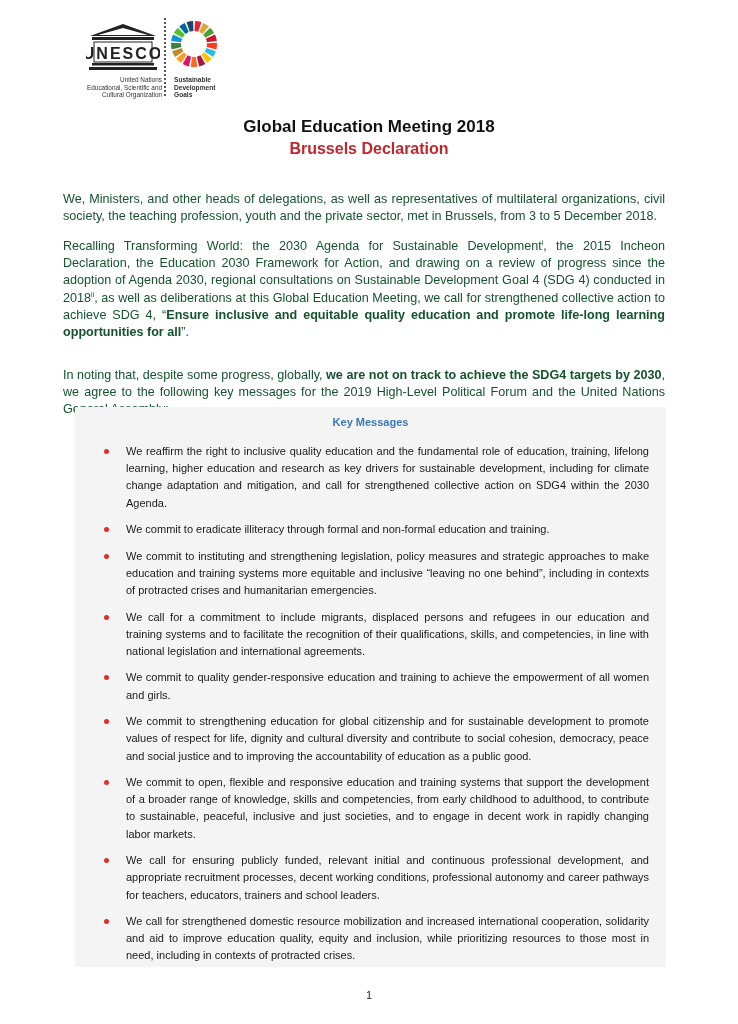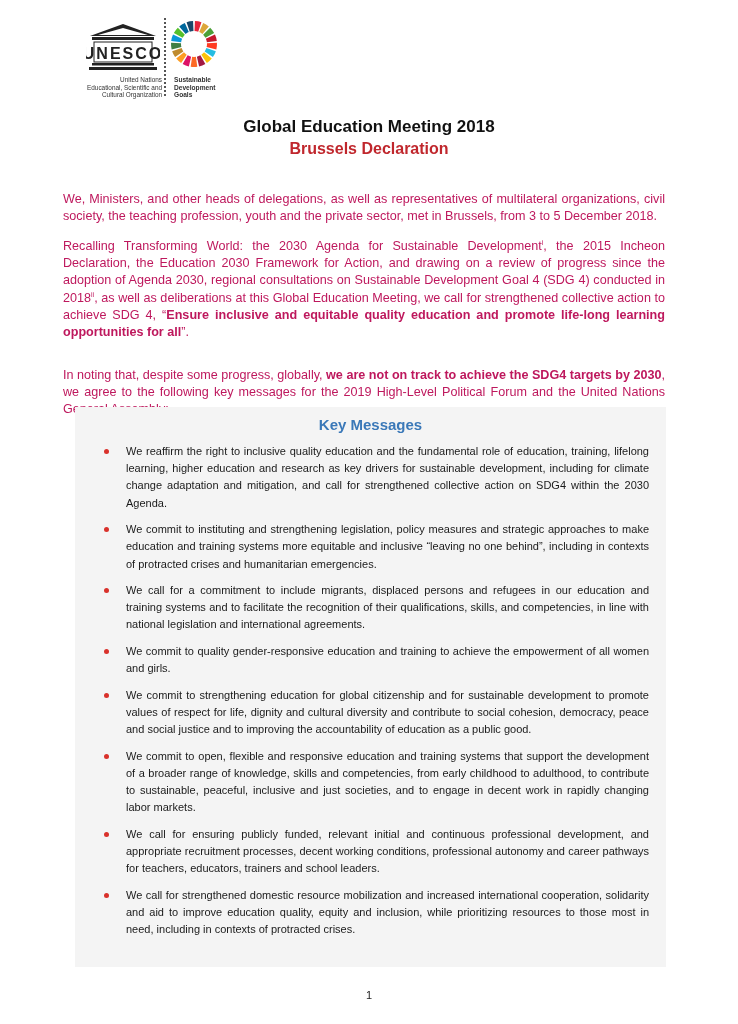--- a/index.html
+++ b/index.html
@@ -14,29 +14,29 @@
   .unesco-caption { position: absolute; left: -10px; top: 58px; width: 86px; text-align: right;
     font-size: 6.4px; line-height: 7.6px; color: #333; }
   .sdg-caption { position: absolute; left: 88px; top: 58px; font-size: 6.6px; line-height: 7.6px;
     font-weight: bold; color: #333; }
 
   .title-block { position: absolute; left: 0; top: 116px; width: 738px; text-align: center; }
   .title-main { font-size: 17px; font-weight: bold; color: #111; line-height: 22px; }
   .title-sub { font-size: 16px; font-weight: bold; color: #c0272d; line-height: 22px; }
 
   .body-text { position: absolute; left: 63px; width: 602px; font-size: 12.6px; line-height: 17.2px;
-    text-align: justify; color: #be185d; }
+    text-align: justify; color: #14532d; }
   .p1 { top: 191px; }
   .p2 { top: 238px; }
   .p3 { top: 352px; margin-top: 15px; }
   b { font-weight: bold; }
   sup { font-size: 7px; vertical-align: super; line-height: 0; }
 
   .key-box { position: absolute; left: 75px; top: 407px; width: 591px; height: 560px; background: #f4f4f4; }
-  .key-title { position: absolute; left: 0; top: 9px; width: 100%; text-align: center; font-size: 15px;
+  .key-title { position: absolute; left: 0; top: 9px; width: 100%; text-align: center; font-size: 11px;
     font-weight: bold; color: #3a78b8; }
   .key-list { position: absolute; left: 0; top: 36px; width: 100%; list-style: none; }
   .key-item { position: relative; padding-left: 51px; padding-right: 17px; font-size: 11px;
     line-height: 17.2px; text-align: justify; margin-bottom: 9.3px; }
   .bullet { position: absolute; left: 29px; top: 6px; width: 5px; height: 5px; border-radius: 50%; background: #d9312b; }
 
   .page-number { position: absolute; left: 0; top: 989px; width: 738px; text-align: center; font-size: 11px; color: #222; }
 </style>
 </head>
 <body>
@@ -91,20 +91,21 @@
 <p class="body-text p1">We, Ministers, and other heads of delegations, as well as representatives of multilateral organizations, civil society, the teaching profession, youth and the private sector, met in Brussels, from 3 to 5 December 2018.</p>
 
 <p class="body-text p2"><span>Recalling Transforming World: the 2030 Agenda for Sustainable Development</span><sup>i</sup><span>, the 2015 Incheon Declaration, the Education 2030 Framework for Action, and drawing on a review of progress since the adoption of Agenda 2030, regional consultations on Sustainable Development Goal 4 (SDG 4) conducted in 2018</span><sup>ii</sup><span>, as well as deliberations at this Global Education Meeting, we call for strengthened collective action to achieve SDG 4, “</span><b>Ensure inclusive and equitable quality education and promote life-long learning opportunities for all</b><span>”.</span></p>
 
 <p class="body-text p3"><span>In noting that, despite some progress, globally, </span><b>we are not on track to achieve the SDG4 targets by 2030</b><span>, we agree to the following key messages for the 2019 High-Level Political Forum and the United Nations General Assembly:</span></p>
 
 <div class="key-box">
   <div class="key-title">Key Messages</div>
   <ul class="key-list">
     <li class="key-item"><span class="bullet"></span><span>We reaffirm the right to inclusive quality education and the fundamental role of education, training, lifelong learning, higher education and research as key drivers for sustainable development, including for climate change adaptation and mitigation, and call for strengthened collective action on SDG4 within the 2030 Agenda.</span></li>
+    <li class="key-item"><span class="bullet"></span><span>We commit to eradicate illiteracy through formal and non-formal education and training.</span></li>
     <li class="key-item"><span class="bullet"></span><span>We commit to instituting and strengthening legislation, policy measures and strategic approaches to make education and training systems more equitable and inclusive “leaving no one behind”, including in contexts of protracted crises and humanitarian emergencies.</span></li>
     <li class="key-item"><span class="bullet"></span><span>We call for a commitment to include migrants, displaced persons and refugees in our education and training systems and to facilitate the recognition of their qualifications, skills, and competencies, in line with national legislation and international agreements.</span></li>
     <li class="key-item"><span class="bullet"></span><span>We commit to quality gender-responsive education and training to achieve the empowerment of all women and girls.</span></li>
     <li class="key-item"><span class="bullet"></span><span>We commit to strengthening education for global citizenship and for sustainable development to promote values of respect for life, dignity and cultural diversity and contribute to social cohesion, democracy, peace and social justice and to improving the accountability of education as a public good.</span></li>
     <li class="key-item"><span class="bullet"></span><span>We commit to open, flexible and responsive education and training systems that support the development of a broader range of knowledge, skills and competencies, from early childhood to adulthood, to contribute to sustainable, peaceful, inclusive and just societies, and to engage in decent work in rapidly changing labor markets.</span></li>
     <li class="key-item"><span class="bullet"></span><span>We call for ensuring publicly funded, relevant initial and continuous professional development, and appropriate recruitment processes, decent working conditions, professional autonomy and career pathways for teachers, educators, trainers and school leaders.</span></li>
     <li class="key-item"><span class="bullet"></span><span>We call for strengthened domestic resource mobilization and increased international cooperation, solidarity and aid to improve education quality, equity and inclusion, while prioritizing resources to those most in need, including in contexts of protracted crises.</span></li>
   </ul>
 </div>
 

